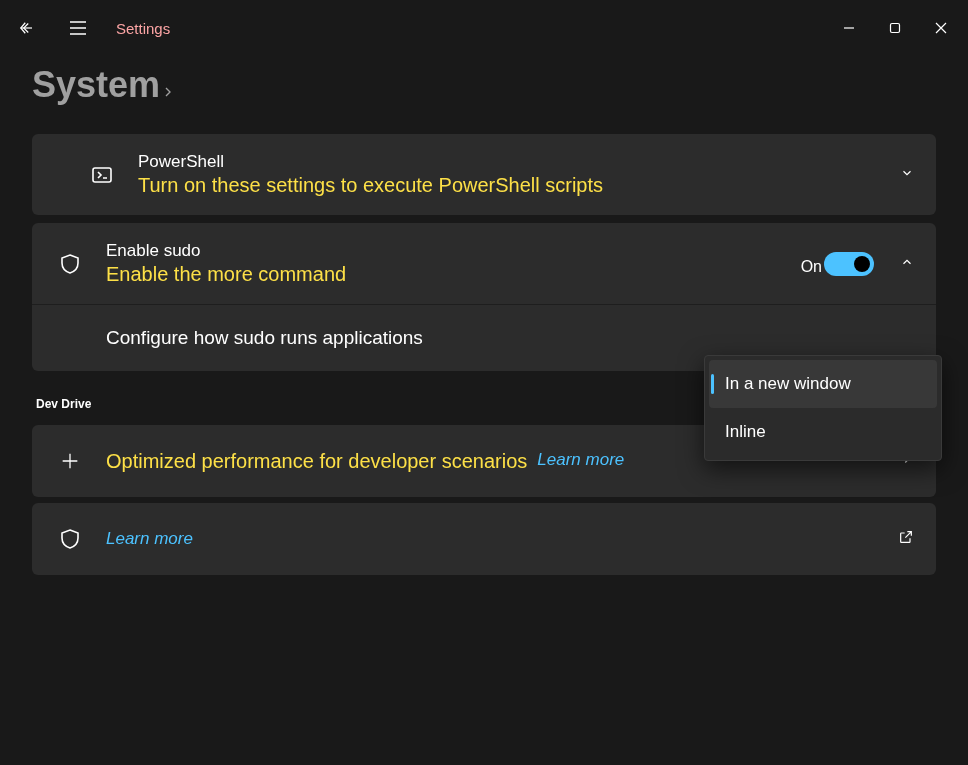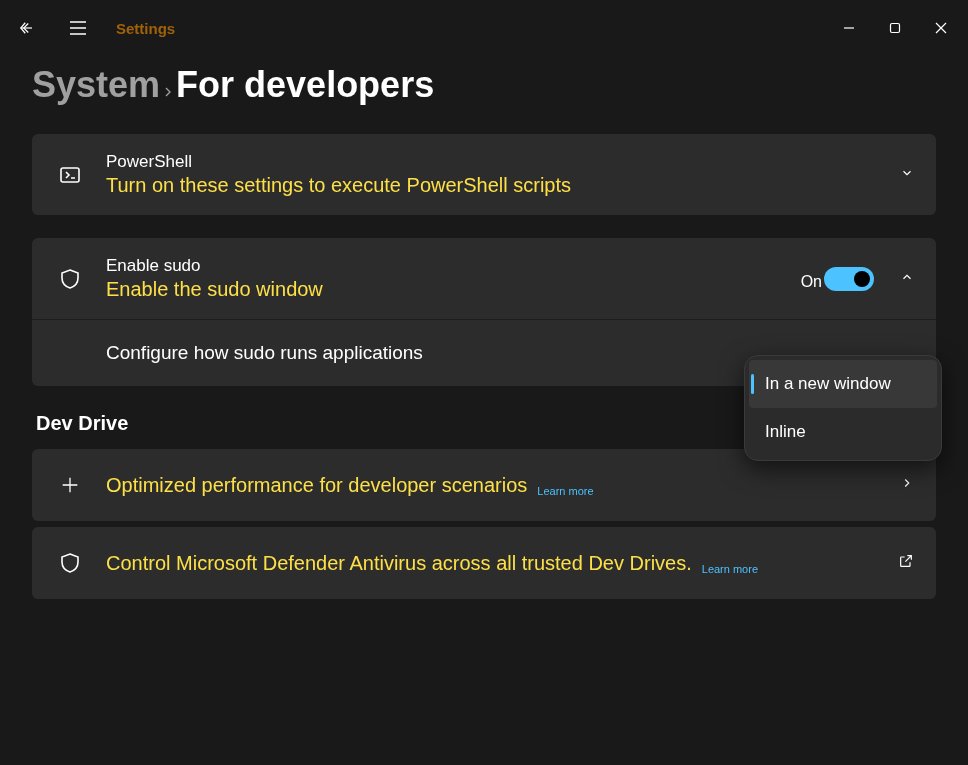--- a/index.html
+++ b/index.html
@@ -27,22 +27,21 @@
     height: 44px;
     display: flex;
     align-items: center;
     justify-content: center;
     color: #ffffff;
     cursor: pointer;
   }
   .app-title {
     font-size: 15px;
     margin-left: 8px;
-    color: #a16207;
-    font-weight: bold;
+    color: #fca5a5;
   }
   .window-controls {
     margin-left: auto;
     display: flex;
     align-items: center;
   }
   .win-ctrl {
     width: 46px;
     height: 40px;
     display: flex;
@@ -105,28 +104,29 @@
   .card-title {
     font-size: 17px;
     color: #ffffff;
   }
   .card-sub {
     font-size: 20px;
     color: #fde047;
   }
   .card-sub-inline {
     display: flex;
-    align-items: flex-end;
+    align-items: flex-start;
     gap: 10px;
     flex-wrap: wrap;
   }
   .learn-more {
     color: #4cc2ff;
-    font-size: 11px;
-    cursor: pointer;
+    font-size: 17px;
+    cursor: pointer;
+    font-style: italic;
   }
   .chevron {
     color: #ffffff;
     flex-shrink: 0;
   }
   .toggle-area {
     display: flex;
     align-items: flex-end;
     gap: 2px;
     flex-shrink: 0;
@@ -157,35 +157,35 @@
     padding: 22px 22px 22px 74px;
     display: flex;
     align-items: center;
   }
   .sub-row-text {
     font-size: 19px;
     color: #ffffff;
     flex: 1;
   }
   .section-header {
-    font-size: 20px;
+    font-size: 12px;
     color: #ffffff;
     font-weight: 600;
     margin: 26px 0 14px 4px;
   }
-  .gap-lg { margin-bottom: 23px; }
+  .gap-lg { margin-bottom: 8px; padding-left: 32px; }
   
   .dropdown {
     position: absolute;
     right: 60px;
     top: 366px;
-    width: 198px;
+    width: 238px;
     background: #2b2b2b;
     border: 1px solid #3a3a3a;
-    border-radius: 14px;
+    border-radius: 4px;
     box-shadow: 0 8px 24px rgba(0,0,0,0.6);
     padding: 4px;
     z-index: 100;
     margin-left: 32px;
   }
   .dropdown-item {
     padding: 14px 16px;
     font-size: 17px;
     color: #ffffff;
     border-radius: 4px;
@@ -247,21 +247,20 @@
   </div>
 </div>
 
 <div class="breadcrumb">
   <div class="bc-parent">System</div>
   <div class="bc-sep">
     <svg width="16" height="16" viewBox="0 0 24 24" fill="none" stroke="#a0a0a0" stroke-width="2">
         <path d="M9 6l6 6-6 6"></path>
       </svg>
   </div>
-  <div class="bc-current">For developers</div>
 </div>
 
 <div class="content" style="position:relative">
 
   <div class="card gap-lg">
     <div class="card-row">
       <div class="card-icon">
         <svg width="24" height="24" viewBox="0 0 24 24" fill="none" stroke="currentColor" stroke-width="1.6">
             <rect x="3" y="5" width="18" height="14" rx="2"></rect>
             <path d="M8 9l3 3-3 3M13 15h4"></path>
@@ -281,21 +280,21 @@
 
   <div class="card">
     <div class="card-row">
       <div class="card-icon">
         <svg width="24" height="24" viewBox="0 0 24 24" fill="none" stroke="currentColor" stroke-width="1.6">
             <path d="M12 3l8 3v5c0 5-3.5 8.5-8 10-4.5-1.5-8-5-8-10V6l8-3z"></path>
           </svg>
       </div>
       <div class="card-text">
         <div class="card-title">Enable sudo</div>
-        <div class="card-sub">Enable the sudo window</div>
+        <div class="card-sub">Enable the more command</div>
       </div>
       <div class="toggle-area">
         <div class="toggle-label">On</div>
         <div class="toggle">
           <div class="toggle-knob"></div>
         </div>
       </div>
       <div class="chevron" style="margin-left:6px">
         <svg width="14" height="14" viewBox="0 0 24 24" fill="none" stroke="currentColor" stroke-width="2">
             <path d="M6 15l6-6 6 6"></path>
@@ -332,21 +331,20 @@
 
   <div class="card">
     <div class="card-row">
       <div class="card-icon">
         <svg width="24" height="24" viewBox="0 0 24 24" fill="none" stroke="currentColor" stroke-width="1.6">
             <path d="M12 3l8 3v5c0 5-3.5 8.5-8 10-4.5-1.5-8-5-8-10V6l8-3z"></path>
           </svg>
       </div>
       <div class="card-text">
         <div class="card-sub-inline">
-          <span class="card-sub">Control Microsoft Defender Antivirus across all trusted Dev Drives.</span>
           <span class="learn-more">Learn more</span>
         </div>
       </div>
       <div class="chevron">
         <svg width="16" height="16" viewBox="0 0 24 24" fill="none" stroke="currentColor" stroke-width="1.8">
             <path d="M14 4h6v6M20 4l-9 9"></path>
             <path d="M18 14v5a1 1 0 0 1-1 1H5a1 1 0 0 1-1-1V7a1 1 0 0 1 1-1h5"></path>
           </svg>
       </div>
     </div>

